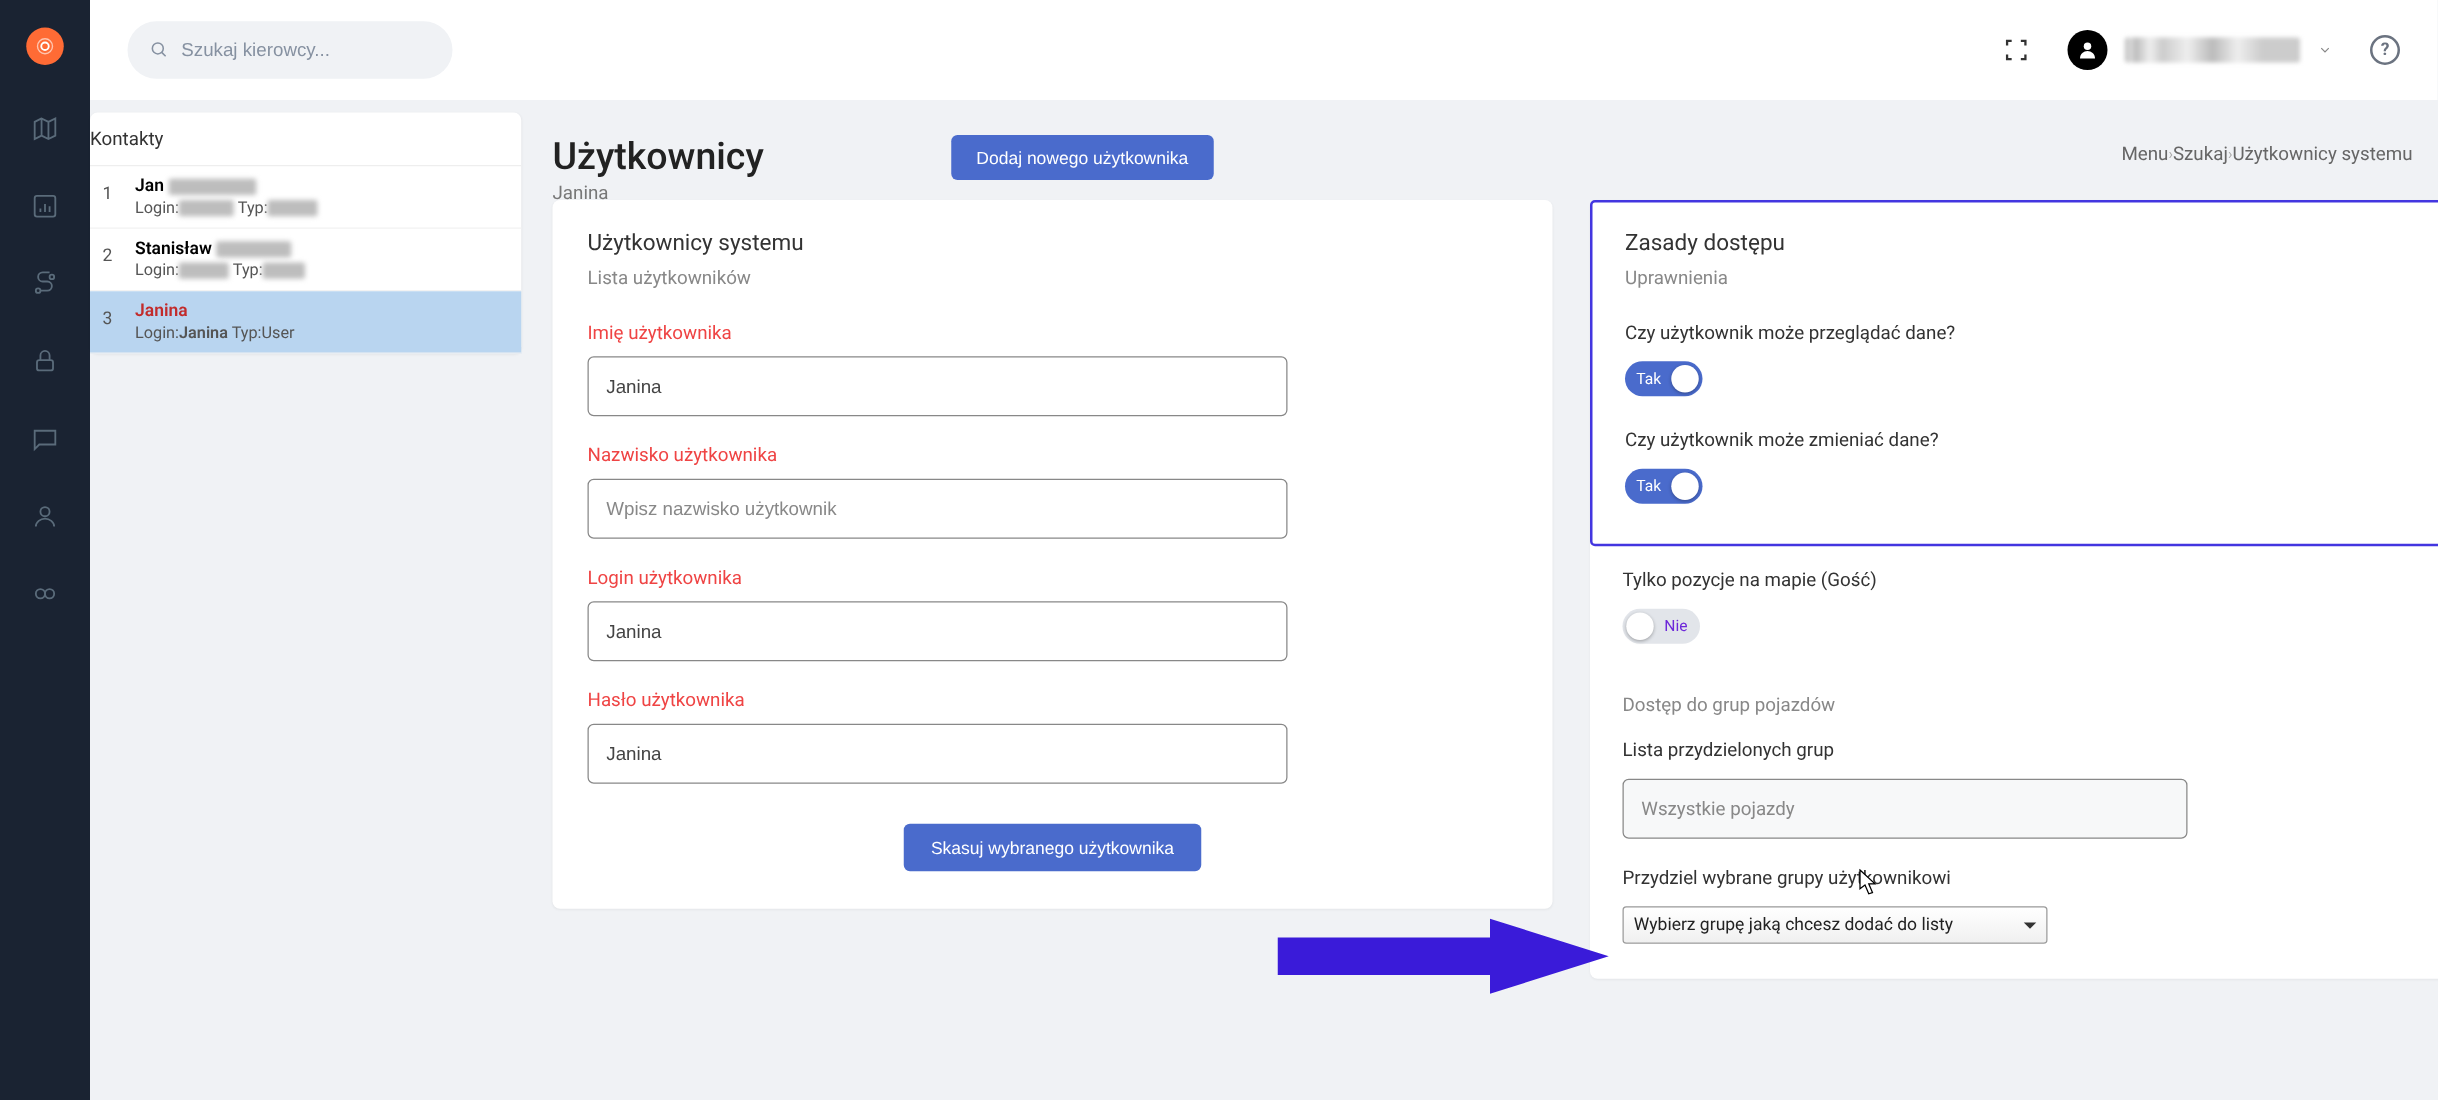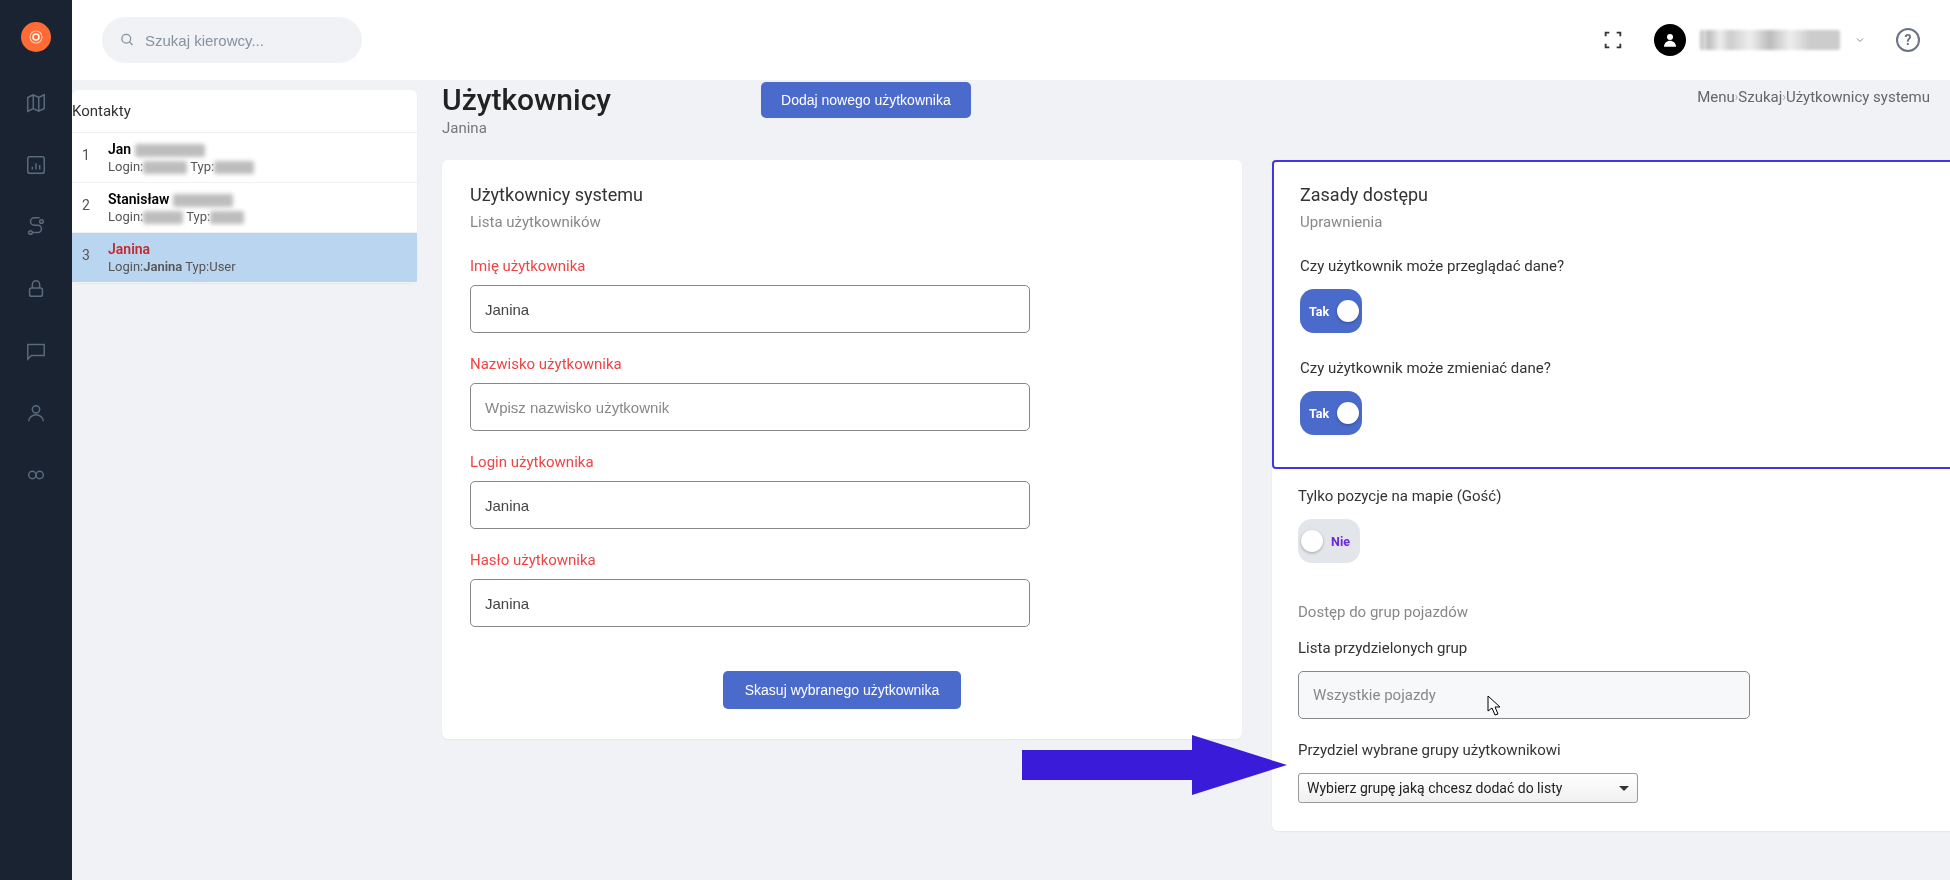--- a/index.html
+++ b/index.html
@@ -35,42 +35,42 @@
   .contact-idx { width: 28px; text-align: center; color: #555; padding-top: 6px; flex-shrink: 0; }
   .contact-body { flex: 1; padding-left: 8px; }
   .contact-row.selected { background: #b9d5f0; }
   .contact-name { font-weight: 600; }
   .contact-row.selected .contact-name { color: #c22b2b; }
   .contact-meta { color: #555; font-size: 13px; margin-top: 2px; }
   .contact-meta .meta-bold { font-weight: 600; }
   .blur-span { display: inline-block; vertical-align: middle; height: 13px; background: #bdbdbd; filter: blur(2px); border-radius: 2px; }
   
   
-  .page-head { position: absolute; left: 370px; top: 2px; right: 20px; display: flex; align-items: flex-start; }
+  .page-head { position: absolute; left: 370px; top: 28px; right: 20px; display: flex; align-items: flex-start; }
   .page-title { font-size: 30px; font-weight: 500; color: #222; }
   .page-subtitle { font-size: 15px; color: #777; margin-top: 2px; }
   .add-btn { margin-left: 150px; background: #4a6bcc; color: #fff; border: none; padding: 10px 20px; border-radius: 5px; font-size: 14px; cursor: pointer; }
   .breadcrumb { margin-left: auto; display: flex; align-items: center; font-size: 15px; color: #666; padding-top: 6px; }
   .breadcrumb span.sep { color: #aaa; font-size: 12px; }
   
   
   .form-card { position: absolute; left: 370px; top: 80px; width: 800px; background: #fff; border-radius: 6px; padding: 24px 28px 30px; box-shadow: 0 1px 2px rgba(0,0,0,.05); }
   .card-title { font-size: 18px; color: #333; font-weight: 400; }
   .card-subtitle { font-size: 15px; color: #888; margin-top: 8px; margin-bottom: 26px; }
   .form-label { font-size: 15px; color: #ef4444; margin-bottom: 10px; display: block; }
   .form-input { width: 560px; height: 48px; border: 1px solid #888; border-radius: 5px; padding: 0 14px; font-size: 15px; color: #444; outline: none; margin-bottom: 22px; background: #fff; }
   .form-input::placeholder { color: #888; }
-  .delete-btn { display: block; margin: 22px auto 0; background: #4a6bcc; color: #fff; border: none; padding: 11px 22px; border-radius: 5px; font-size: 14px; cursor: pointer; }
+  .delete-btn { display: block; margin: 10px auto 0; background: #4a6bcc; color: #fff; border: none; padding: 11px 22px; border-radius: 5px; font-size: 14px; cursor: pointer; }
   
   
   .access-panel { position: absolute; left: 1200px; top: 80px; width: 740px; background: #fff; border-radius: 6px; padding: 0 0 28px; box-shadow: 0 1px 2px rgba(0,0,0,.05); }
   .access-top { border: 2px solid #4336e0; border-radius: 4px; padding: 22px 26px 24px; margin: 0; }
   .access-section { padding: 18px 26px 0; }
   .toggle-label { font-size: 15px; color: #333; margin-bottom: 14px; }
-  .toggle { position: relative; display: inline-flex; align-items: center; width: 62px; height: 44px; background: #4a6bcc; border-radius: 14px; cursor: pointer; margin-bottom: 22px; font-weight: bold; }
+  .toggle { position: relative; display: inline-flex; align-items: center; width: 62px; height: 28px; background: #4a6bcc; border-radius: 14px; cursor: pointer; margin-bottom: 22px; }
   .toggle.off { background: #e2e5ea; }
   .toggle-text { color: #fff; font-size: 12.5px; position: absolute; left: 9px; }
   .toggle.off .toggle-text { color: #6d28d9; left: auto; right: 10px; }
   .toggle-knob { position: absolute; right: 3px; width: 22px; height: 22px; background: #fff; border-radius: 50%; box-shadow: 0 1px 3px rgba(0,0,0,.3); }
   .toggle.off .toggle-knob { left: 3px; right: auto; }
   .group-label { color: #888; font-size: 15px; margin: 14px 0 18px; }
   .assigned-box { width: 452px; height: 48px; border: 1px solid #888; border-radius: 5px; padding: 0 14px; display: flex; align-items: center; color: #888; font-size: 15px; background: #f7f8f9; }
   .select-box { width: 340px; height: 30px; border: 1px solid #999; border-radius: 3px; background: linear-gradient(#fff,#f0f0f0); display: flex; align-items: center; padding: 0 8px; font-size: 14px; color: #222; cursor: pointer; position: relative; }
   .select-box::after { content: ""; position: absolute; right: 8px; top: 50%; margin-top: -2px; border: 5px solid transparent; border-top-color: #333; }
   

